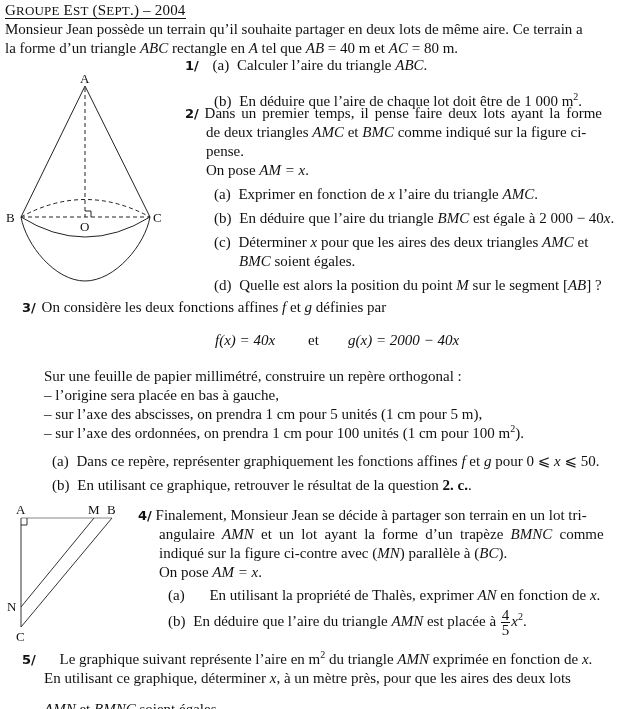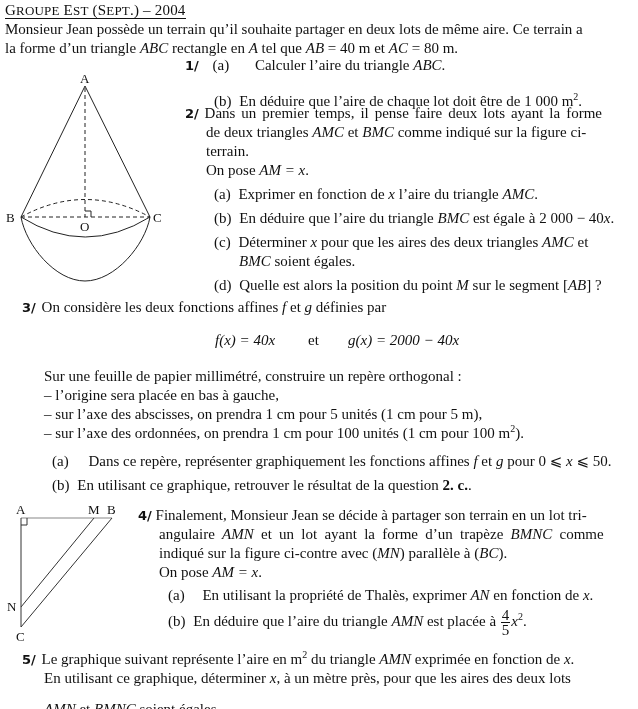--- a/index.html
+++ b/index.html
@@ -41,33 +41,33 @@
   <polyline points="85,211 91,211 91,217" fill="none" stroke="#222" stroke-width="1"></polyline>
   <text x="80" y="83">A</text>
   <text x="6" y="222">B</text>
   <text x="153" y="222">C</text>
   <text x="80" y="231">O</text>
 </svg>
 
 <div class="abs" style="left:185px; top:56px;">
   <b class="num">1/</b>
   <span style="margin-left:10px;">(a)</span>
-  <span style="margin-left:22px;">Calculer l’aire du triangle </span><i>ABC</i><span>.</span>
+  <span style="margin-left:4px;">Calculer l’aire du triangle </span><i>ABC</i><span>.</span>
 </div>
 <div class="abs" style="left:214px; top:80px;margin-top:12px;">
   <span>(b)</span>
   <span style="margin-left:4px;">En déduire que l’aire de chaque lot doit être de 1 000 m</span><sup>2</sup><span>.</span>
 </div>
 
 <div class="abs" style="left:185px; top:104px;">
   <b class="num">2/</b>
   <span style="margin-left:2px; word-spacing:2.2px;">Dans un premier temps, il pense faire deux lots ayant la forme</span>
 </div>
 <div class="abs" style="left:206px; top:123px;"><span>de deux triangles </span><i>AMC</i><span> et </span><i>BMC</i><span> comme indiqué sur la figure ci-</span></div>
-<div class="abs" style="left:206px; top:142px;">terrain.</div>
+<div class="abs" style="left:206px; top:142px;">pense.</div>
 <div class="abs" style="left:206px; top:161px;"><span>On pose </span><i>AM = x</i><span>.</span></div>
 
 <div class="abs" style="left:214px; top:185px;">
   <span>(a)</span>
   <span style="margin-left:4px;">Exprimer en fonction de </span><i>x</i><span> l’aire du triangle </span><i>AMC</i><span>.</span>
 </div>
 <div class="abs" style="left:214px; top:209px;">
   <span>(b)</span>
   <span style="margin-left:4px;">En déduire que l’aire du triangle </span><i>BMC</i><span> est égale à 2 000 − 40</span><i>x</i><span>.</span>
 </div>
@@ -89,21 +89,21 @@
 <div class="abs" style="left:308px; top:331px;">et</div>
 <div class="abs it" style="left:348px; top:331px;">g(x) = 2000 − 40x</div>
 
 <div class="abs" style="left:44px; top:367px;">Sur une feuille de papier millimétré, construire un repère orthogonal :</div>
 <div class="abs" style="left:44px; top:386px;">– l’origine sera placée en bas à gauche,</div>
 <div class="abs" style="left:44px; top:405px;">– sur l’axe des abscisses, on prendra 1 cm pour 5 unités (1 cm pour 5 m),</div>
 <div class="abs" style="left:44px; top:424px;"><span>– sur l’axe des ordonnées, on prendra 1 cm pour 100 unités (1 cm pour 100 m</span><sup>2</sup><span>).</span></div>
 
 <div class="abs" style="left:52px; top:452px;">
   <span>(a)</span>
-  <span style="margin-left:16px;">Dans ce repère, représenter graphiquement les fonctions affines </span><i>f</i><span> et </span><i>g</i><span> pour 0 ⩽ </span><i>x</i><span> ⩽ 50.</span>
+  <span style="margin-left:4px;">Dans ce repère, représenter graphiquement les fonctions affines </span><i>f</i><span> et </span><i>g</i><span> pour 0 ⩽ </span><i>x</i><span> ⩽ 50.</span>
 </div>
 <div class="abs" style="left:52px; top:476px;text-align:center;">
   <span>(b)</span>
   <span style="margin-left:4px;">En utilisant ce graphique, retrouver le résultat de la question </span><b>2. c.</b><span>.</span>
 </div>
 
 <svg class="abs" style="left:0; top:500px;" width="130" height="150" viewBox="0 500 130 150">
   <line x1="21" y1="518" x2="112" y2="518" stroke="#888" stroke-width="1.2"></line>
   <line x1="21" y1="518" x2="21" y2="627" stroke="#333" stroke-width="1"></line>
   <line x1="112" y1="518" x2="21" y2="627" stroke="#333" stroke-width="1"></line>
@@ -119,25 +119,25 @@
 <div class="abs" style="left:138px; top:506px;">
   <b class="num">4/</b>
   <span style="margin-left:0;">Finalement, Monsieur Jean se décide à partager son terrain en un lot tri-</span>
 </div>
 <div class="abs" style="left:159px; top:525px; word-spacing:3.5px;"><span>angulaire </span><i>AMN</i><span> et un lot ayant la forme d’un trapèze </span><i>BMNC</i><span> comme</span></div>
 <div class="abs" style="left:159px; top:544px;"><span>indiqué sur la figure ci-contre avec (</span><i>MN</i><span>) parallèle à (</span><i>BC</i><span>).</span></div>
 <div class="abs" style="left:159px; top:563px;"><span>On pose </span><i>AM = x</i><span>.</span></div>
 
 <div class="abs" style="left:168px; top:586px;">
   <span>(a)</span>
-  <span style="margin-left:14px;">En utilisant la propriété de Thalès, exprimer </span><i>AN</i><span> en fonction de </span><i>x</i><span>.</span>
+  <span style="margin-left:21px;">En utilisant la propriété de Thalès, exprimer </span><i>AN</i><span> en fonction de </span><i>x</i><span>.</span>
 </div>
 <div class="abs" style="left:168px; top:606px; line-height:30px;">
   <span>(b)</span>
   <span style="margin-left:4px;">En déduire que l’aire du triangle </span><i>AMN</i><span> est placée à </span><span class="frac"><span class="top">4</span><span>5</span></span><i>x</i><sup>2</sup><span>.</span>
 </div>
 
 <div class="abs" style="left:22px; top:650px;">
   <b class="num">5/</b>
-  <span style="margin-left:2px;">Le graphique suivant représente l’aire en m</span><sup>2</sup><span> du triangle </span><i>AMN</i><span> exprimée en fonction de </span><i>x</i><span>.</span>
+  <span style="margin-left:20px;">Le graphique suivant représente l’aire en m</span><sup>2</sup><span> du triangle </span><i>AMN</i><span> exprimée en fonction de </span><i>x</i><span>.</span>
 </div>
 <div class="abs" style="left:44px; top:669px;"><span>En utilisant ce graphique, déterminer </span><i>x</i><span>, à un mètre près, pour que les aires des deux lots</span></div>
 <div class="abs" style="left:44px; top:688px;margin-top:12px;"><i>AMN</i><span> et </span><i>BMNC</i><span> soient égales.</span></div>
 
 </body></html>

